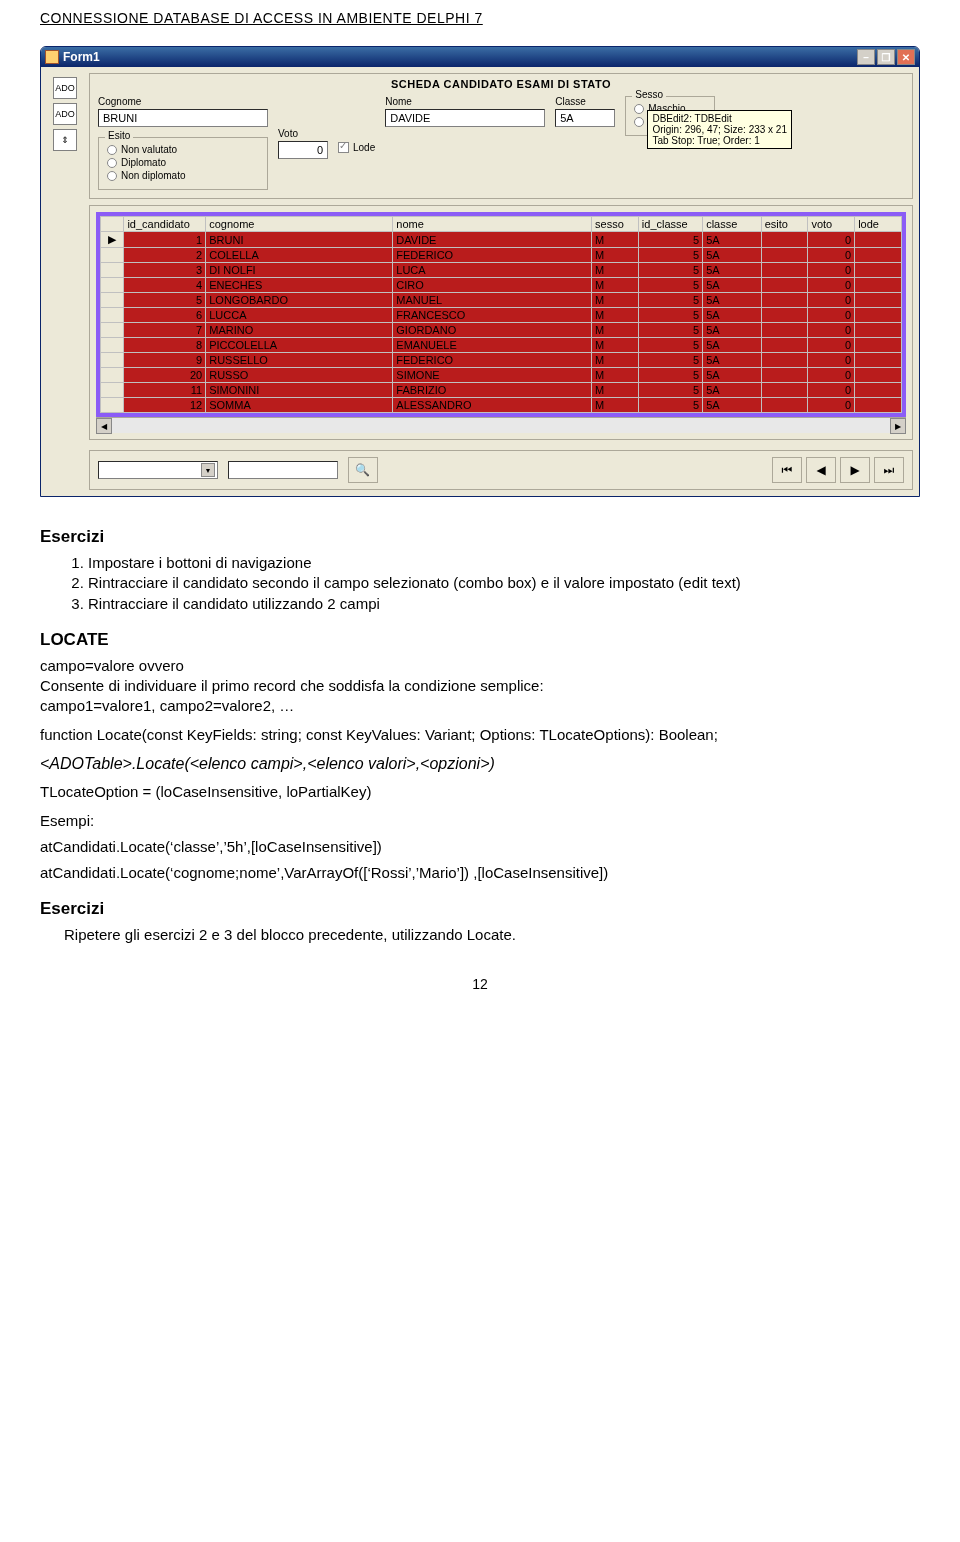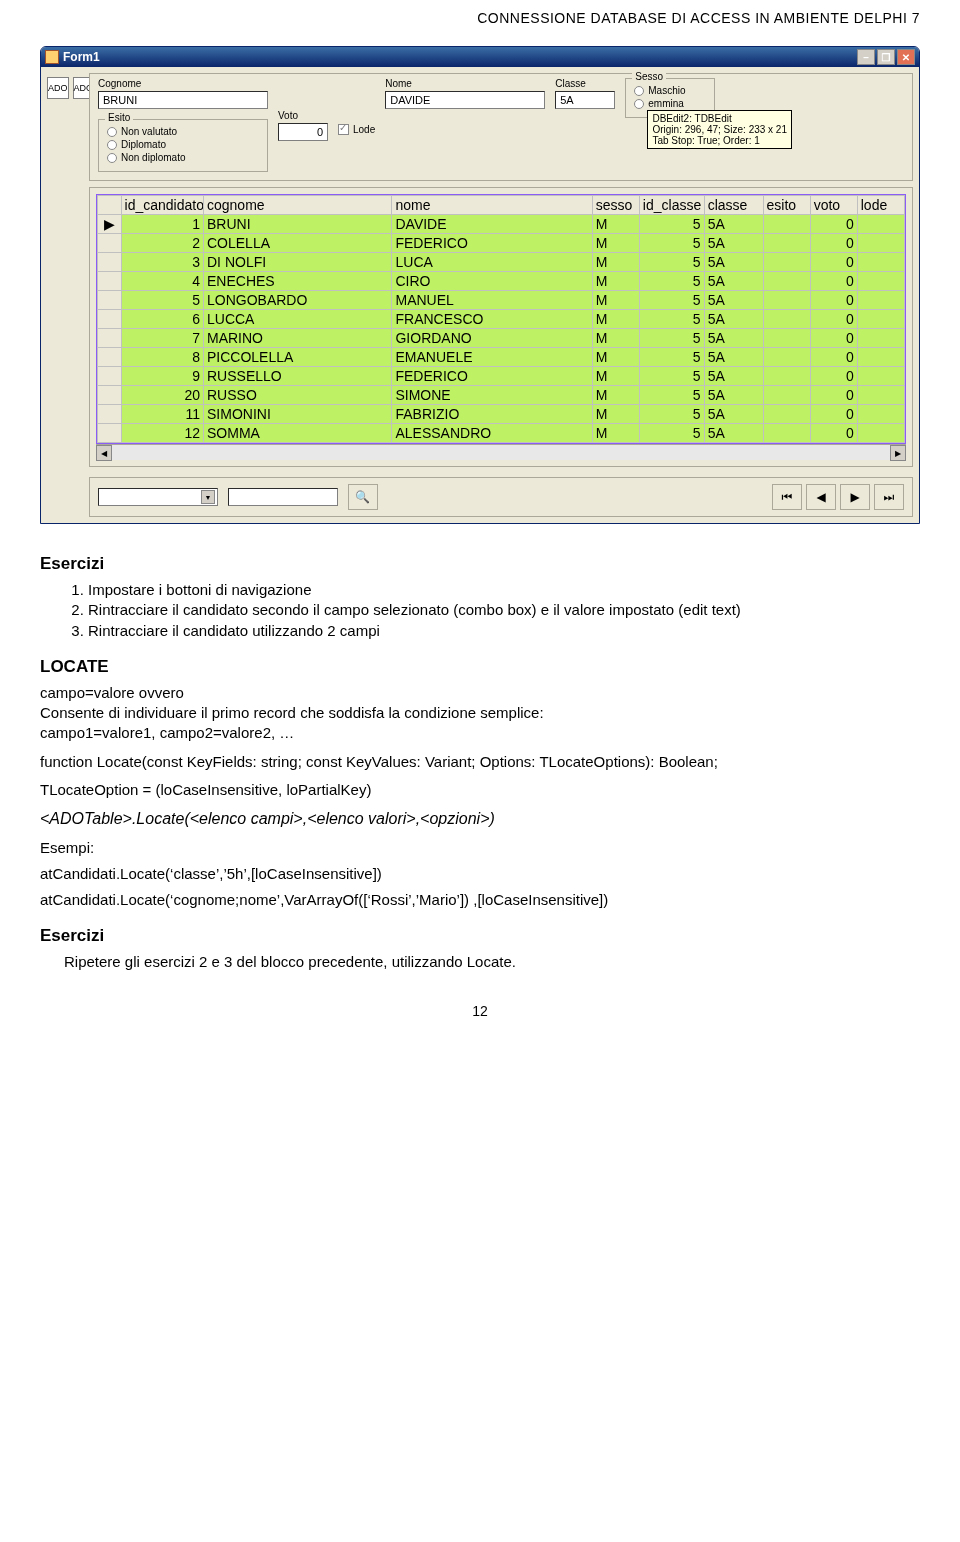--- a/index.html
+++ b/index.html
@@ -6,24 +6,25 @@
   body {
     font-family: Arial, sans-serif;
     font-size: 14px;
     color: #000;
     background: #fff;
     width: 960px;
     margin: 0 auto;
     padding: 0 40px 40px 40px;
   }
   .page-header-text {
-    text-align: right;
+    text-align: left;
     font-size: 14px;
     margin: 10px 0 20px 0;
     letter-spacing: 0.5px;
+    text-decoration: underline;
   }
   
   .window {
     border: 1px solid #0a246a;
     border-radius: 6px 6px 0 0;
     background: #ece9d8;
     margin-bottom: 30px;
     font-size: 11px;
     color: #000;
     overflow: hidden;
@@ -52,22 +53,23 @@
     background: #d4d0c8;
     border: 1px solid #888;
     display: flex; align-items: center; justify-content: center;
     font-size: 10px;
     cursor: pointer;
   }
   .titlebar-btn.close { background: #e17055; color: #fff; font-weight: bold; }
   .window-body { display: flex; padding: 6px; gap: 6px; }
   .left-sidebar {
     width: 36px;
-    display: flex; flex-direction: row; gap: 4px;
+    display: flex; flex-direction: column; gap: 4px;
     padding-top: 4px;
+    align-items: center;
   }
   .sidebar-icon {
     width: 24px; height: 22px;
     border: 1px solid #808080;
     background: #fff;
     display: flex; align-items: center; justify-content: center;
     font-size: 9px;
   }
   .main-area { flex: 1; display: flex; flex-direction: column; gap: 6px; }
   .top-panel {
@@ -121,23 +123,23 @@
     color: #000;
     white-space: nowrap;
     z-index: 10;
     right: 120px;
     top: 36px;
     text-align: left;
   }
   
   .grid-panel { border: 1px solid #aca899; padding: 6px; background: #ece9d8; }
   .grid {
-    background: #bef264;
-    border: 1px solid #8b5cf6;
-    font-size: 14px;
+    background: #b91c1c;
+    border: 4px solid #8b5cf6;
+    font-size: 11px;
   }
   .grid table { width: 100%; border-collapse: collapse; table-layout: fixed; }
   .grid th, .grid td {
     border: 1px solid #c0c0c0;
     padding: 1px 3px;
     text-align: left;
     overflow: hidden;
     white-space: nowrap;
     font-weight: normal;
   }
@@ -211,20 +213,21 @@
   <div class="window-body">
     <div class="left-sidebar">
       <div class="sidebar-icon">ADO</div>
       <div class="sidebar-icon">ADO</div>
       <div class="sidebar-icon">⇕</div>
     </div>
 
     <div class="main-area">
 
       <div class="top-panel relpos">
+        <div class="top-title">SCHEDA CANDIDATO ESAMI DI STATO</div>
 
         <div class="tooltip-box">
           <div>DBEdit2: TDBEdit</div>
           <div>Origin: 296, 47; Size: 233 x 21</div>
           <div>Tab Stop: True; Order: 1</div>
         </div>
 
         <div class="top-row">
           <div class="field-col">
             <span class="field-label">Cognome</span>
@@ -504,22 +507,22 @@
     <li>Rintracciare il candidato secondo il campo selezionato (combo box) e il valore impostato (edit text)</li>
     <li>Rintracciare il candidato utilizzando 2 campi</li>
   </ol>
 
   <h3 class="section">LOCATE</h3>
   <p>campo=valore ovvero</p>
   <p>Consente di individuare il primo record che soddisfa la condizione semplice:</p>
   <p>campo1=valore1, campo2=valore2, …</p>
 
   <p class="func-sig">function Locate(const KeyFields: string; const KeyValues: Variant; Options: TLocateOptions): Boolean;</p>
+  <p class="func-sig italic" style="font-size:16px">&lt;ADOTable&gt;.Locate(&lt;elenco campi&gt;,&lt;elenco valori&gt;,&lt;opzioni&gt;)</p>
   <p class="func-sig">TLocateOption = (loCaseInsensitive, loPartialKey)</p>
-  <p class="func-sig italic" style="font-size:16px">&lt;ADOTable&gt;.Locate(&lt;elenco campi&gt;,&lt;elenco valori&gt;,&lt;opzioni&gt;)</p>
 
   <p style="margin-top:2px">Esempi:</p>
   <p style="margin-top:6px">atCandidati.Locate(‘classe’,’5h’,[loCaseInsensitive])</p>
   <p style="margin-top:6px">atCandidati.Locate(‘cognome;nome’,VarArrayOf([‘Rossi’,’Mario’]) ,[loCaseInsensitive])</p>
 
   <h3 class="section">Esercizi</h3>
   <p style="padding-left:24px">Ripetere gli esercizi 2 e 3 del blocco precedente, utilizzando Locate.</p>
 
   <div class="pg-num">12</div>
 </div>

